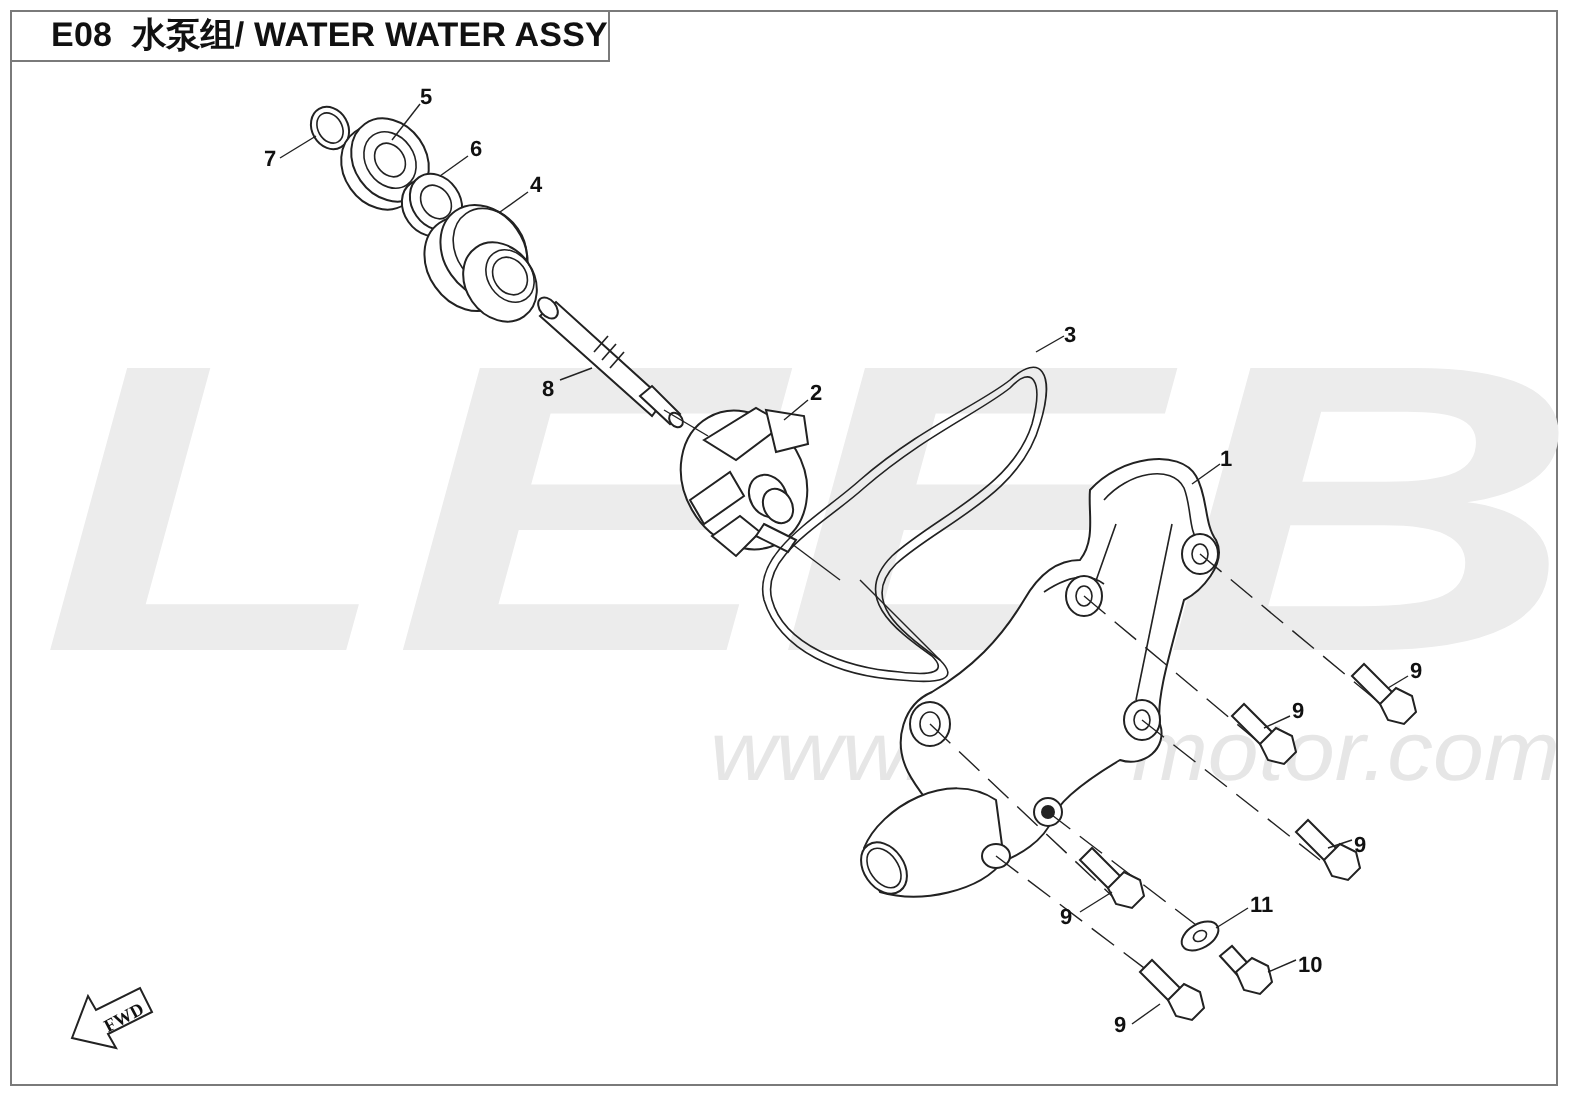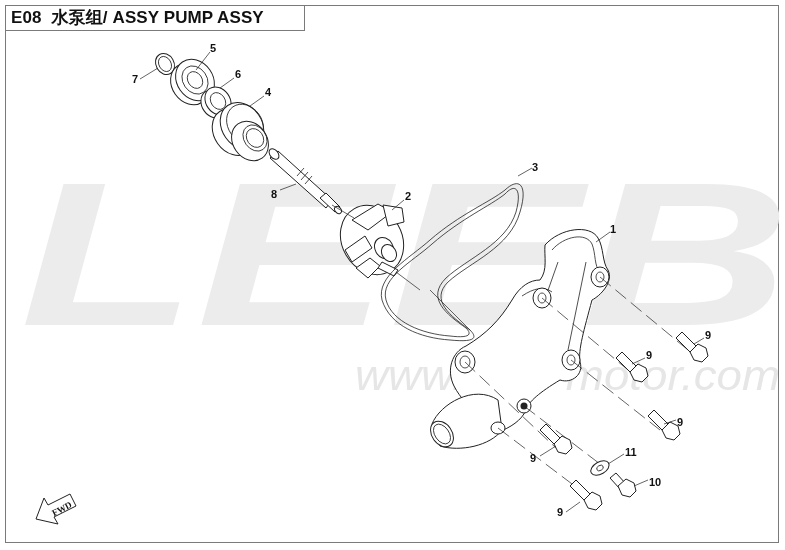--- a/index.html
+++ b/index.html
@@ -1,38 +1,38 @@
 <!DOCTYPE html>
 <html><head>
 <meta charset="utf-8">
 <style>
   html, body { margin: 0; padding: 0; background: #ffffff; }
   body { width: 785px; height: 550px; position: relative; overflow: hidden; font-family: "Liberation Sans", sans-serif; }
   .frame { position: absolute; left: 5px; top: 5px; width: 774px; height: 538px; border: 1.5px solid #7a7a7a; box-sizing: border-box; }
-  .title-box { position: absolute; left: 5px; top: 5px; width: 300px; height: 26px; border-right: 1.5px solid #7a7a7a; border-bottom: 1.5px solid #7a7a7a; box-sizing: border-box; display: flex; align-items: center; padding-left: 6px; }
+  .title-box { position: absolute; left: 5px; top: 5px; width: 300px; height: 26px; border-right: 1.5px solid #7a7a7a; border-bottom: 1.5px solid #7a7a7a; box-sizing: border-box; display: flex; align-items: center; padding-left: 6px; justify-content: flex-end; }
   .title-text { font-family: "Liberation Sans", sans-serif; font-weight: bold; font-size: 17px; color: #111; letter-spacing: 0.1px; white-space: nowrap; }
   .title-code { margin-right: 10px; }
   svg.diagram { position: absolute; left: 0; top: 0; }
   .wm-letters { font-family: "Liberation Sans", sans-serif; font-weight: bold; font-style: italic; fill: #ececec; }
   .wm-url { font-family: "Liberation Sans", sans-serif; font-style: italic; fill: #e6e6e6; }
   .callout { font-family: "Liberation Sans", sans-serif; font-weight: bold; font-size: 11px; fill: #111; }
   .part { fill: #fff; stroke: #222; stroke-width: 1; }
   .thin { fill: none; stroke: #222; stroke-width: 0.8; }
   .leader { stroke: #222; stroke-width: 0.7; fill: none; }
   .dash { stroke: #222; stroke-width: 0.7; fill: none; stroke-dasharray: 14 6; }
   .fwd-text { font-family: "Liberation Serif", serif; font-weight: bold; font-size: 9px; fill: #111; }
 </style>
 </head>
 <body>
 
 <div class="frame"></div>
 
 <div class="title-box">
   <span class="title-text title-code">E08</span>
-  <span class="title-text">水泵组/ ASSY PUMP ASSY</span>
+  <span class="title-text">水泵组/ WATER WATER ASSY</span>
 </div>
 
 <svg class="diagram" width="785" height="550" viewBox="0 0 785 550">
 
   <g>
     <text class="wm-letters" x="20" y="325" font-size="205" textLength="770" lengthAdjust="spacingAndGlyphs">LEEB</text>
     <text class="wm-url" x="355" y="390" font-size="42" textLength="425" lengthAdjust="spacingAndGlyphs">www.leeb-motor.com</text>
   </g>
 
   <g>

